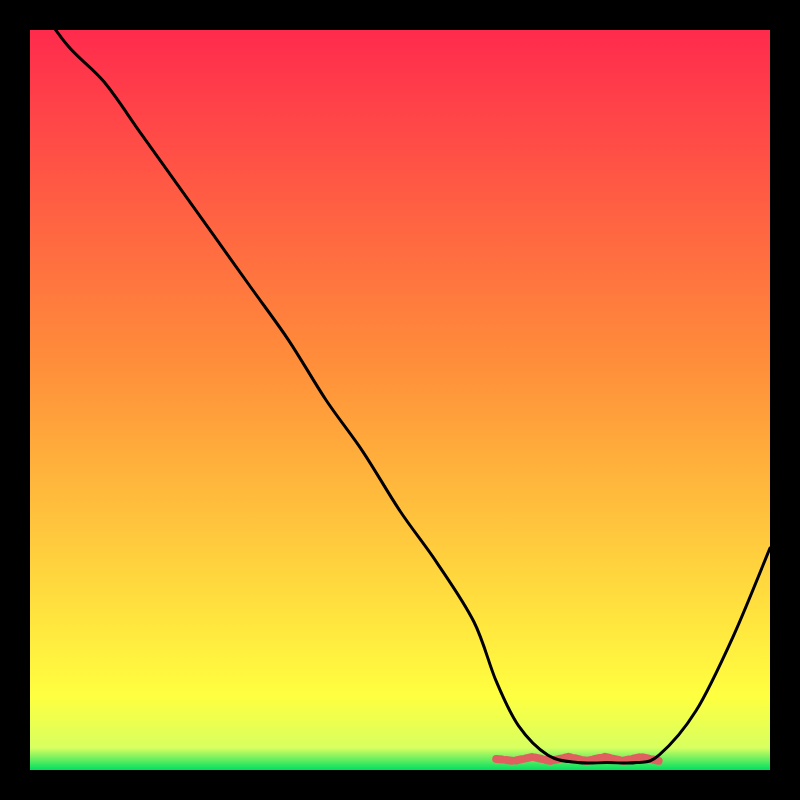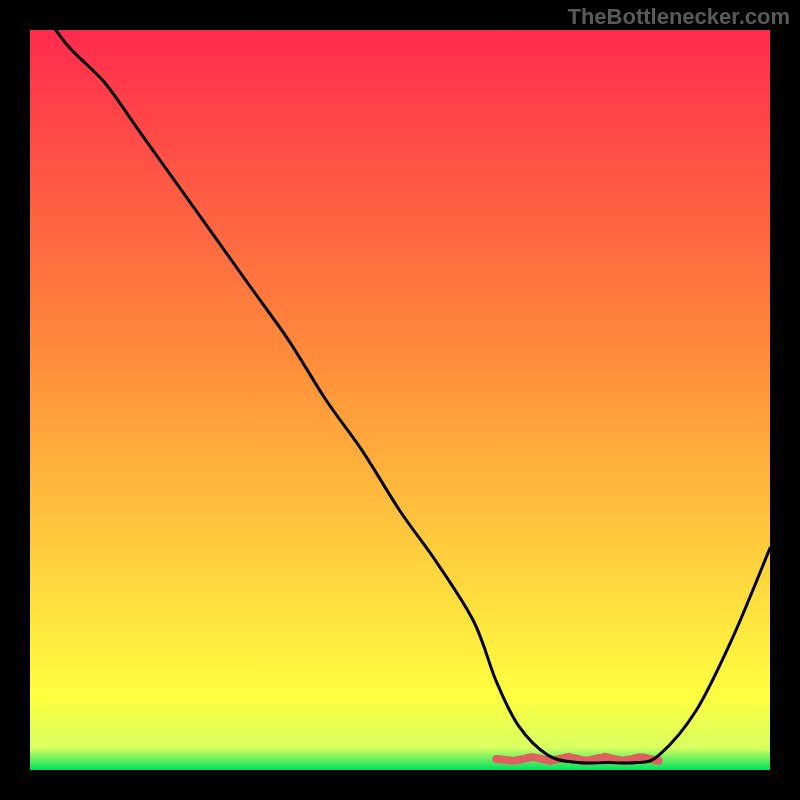--- a/index.html
+++ b/index.html
@@ -30,21 +30,20 @@
     left: 30px;
     top: 30px;
     width: 740px;
     height: 740px;
   }
 </style>
 </head>
 <body>
 
 <div class="container">
-  <div class="watermark">TheBottlenecker.com</div>
 
   <svg class="plot" viewBox="0 0 740 740" preserveAspectRatio="none">
     <defs>
       <linearGradient id="bg-grad" x1="0" y1="0" x2="0" y2="1">
         <stop id="g0" offset="0%" stop-color="#ff2b4d"></stop>
         <stop id="g1" offset="45%" stop-color="#ff8e3a"></stop>
         <stop id="g2" offset="90%" stop-color="#ffff40"></stop>
         <stop id="g3" offset="97%" stop-color="#d8ff60"></stop>
         <stop id="g4" offset="100%" stop-color="#00e060"></stop>
       </linearGradient>

